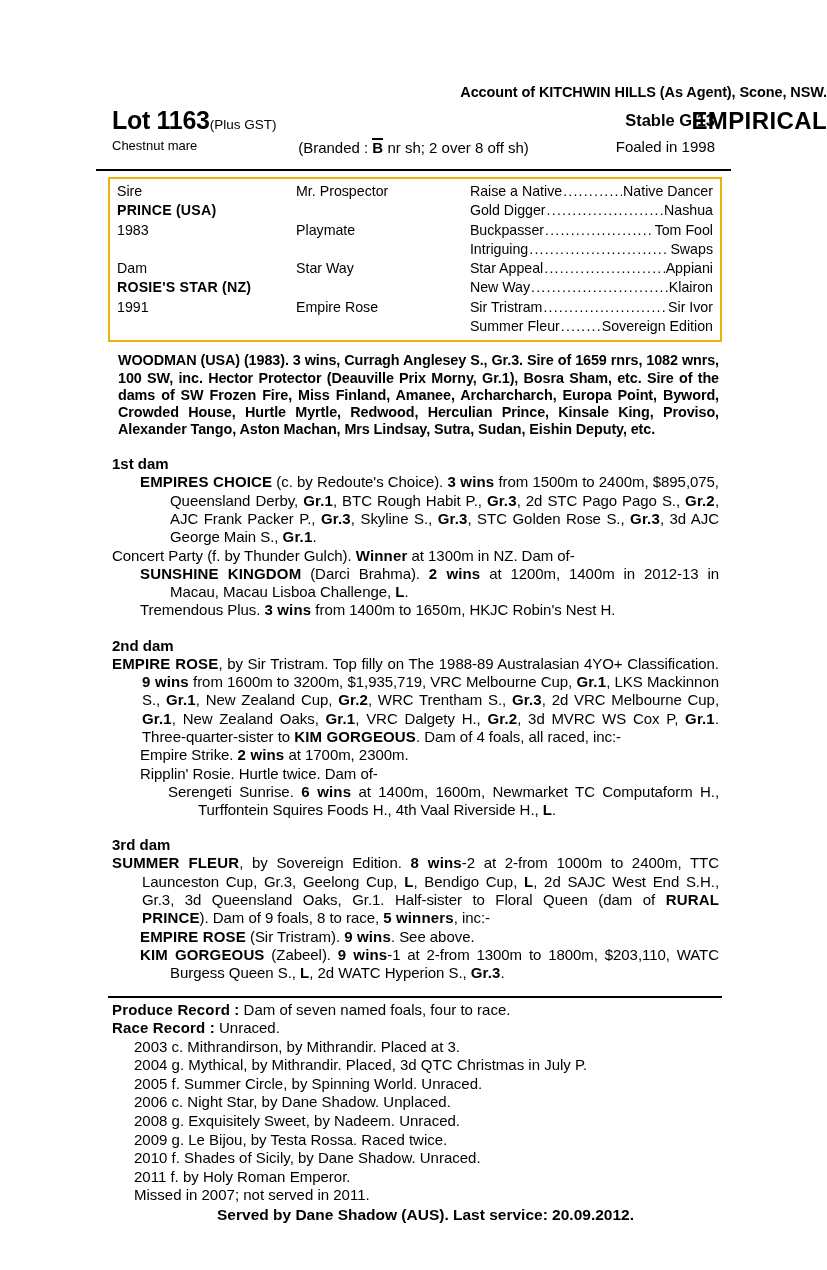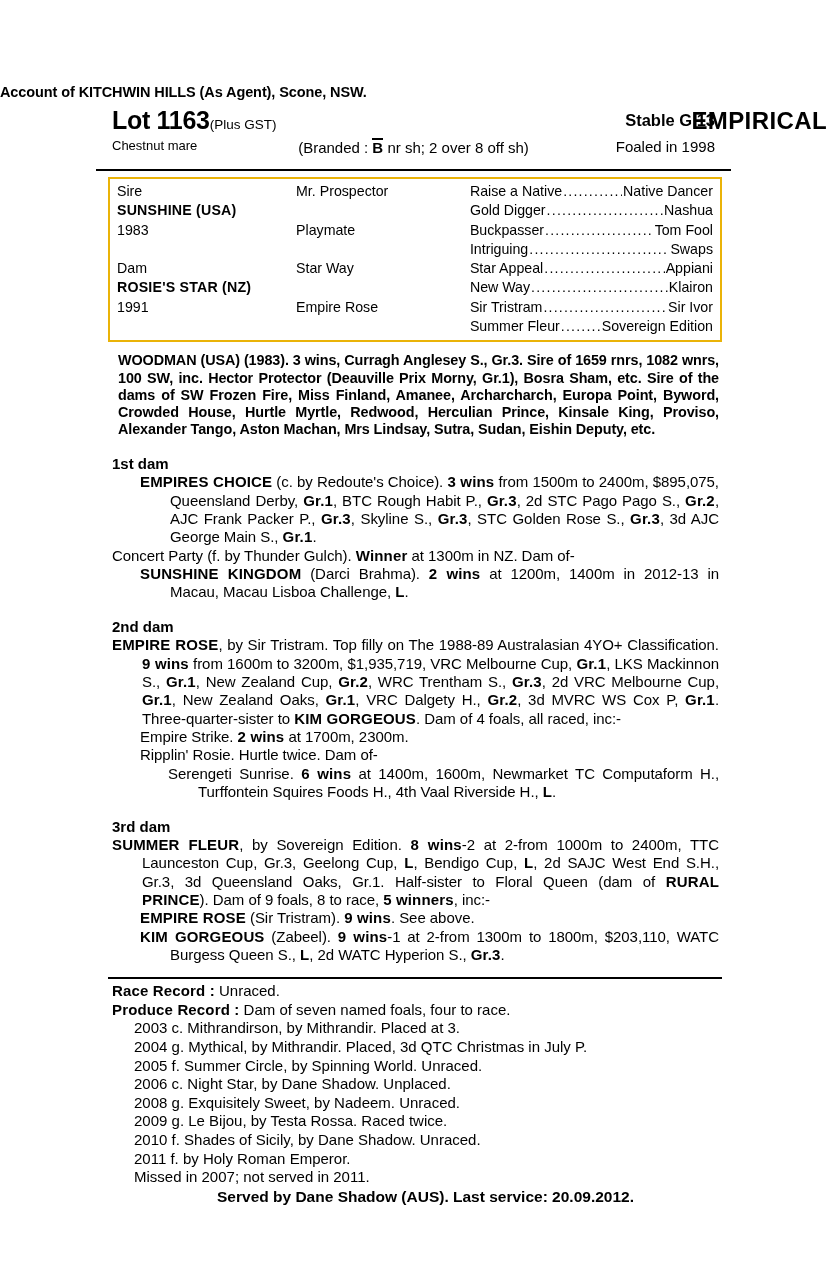--- a/index.html
+++ b/index.html
@@ -7,21 +7,21 @@
   body {
     width:827px; height:1270px;
     font-family:"Liberation Sans", sans-serif;
     color:#000000;
     -webkit-font-smoothing:antialiased;
   }
   .page { position:relative; width:827px; height:1270px; box-sizing:border-box; }
 
   
   .account {
-    text-align:left;
+    text-align:right;
     font-weight:bold;
     font-size:14.5px;
     letter-spacing:-0.1px;
     padding-top:84px;
   }
   .lotline {
     position:relative;
     height:30px;
     margin:6px 0 0 0;
     padding:0 112px 0 112px;
@@ -130,21 +130,21 @@
           <div class="ped-c2">Mr. Prospector</div>
           <div class="ped-c3">
             <div class="leader">
               <span class="l">Raise a Native</span>
               <span class="dots">................................................................................</span>
               <span class="r">Native Dancer</span>
             </div>
           </div>
         </div>
         <div class="ped-row">
-          <div class="ped-c1 b">SUNSHINE (USA)</div>
+          <div class="ped-c1 b">PRINCE (USA)</div>
           <div class="ped-c2"></div>
           <div class="ped-c3">
             <div class="leader">
               <span class="l">Gold Digger</span>
               <span class="dots">................................................................................</span>
               <span class="r">Nashua</span>
             </div>
           </div>
         </div>
         <div class="ped-row">
@@ -217,41 +217,42 @@
   </div>
 
   <div class="sire-blurb">WOODMAN (USA) (1983). 3 wins, Curragh Anglesey S., Gr.3. Sire of 1659 rnrs, 1082 wnrs, 100 SW, inc. Hector Protector (Deauville Prix Morny, Gr.1), Bosra Sham, etc. Sire of the dams of SW Frozen Fire, Miss Finland, Amanee, Archarcharch, Europa Point, Byword, Crowded House, Hurtle Myrtle, Redwood, Herculian Prince, Kinsale King, Proviso, Alexander Tango, Aston Machan, Mrs Lindsay, Sutra, Sudan, Eishin Deputy, etc.</div>
 
   <div id="dams">
       <div class="section">
         <div class="dam-head">1st dam</div>
         <p class="l1"><b>EMPIRES CHOICE</b> (c. by Redoute's Choice). <b>3 wins</b> from 1500m to 2400m, $895,075, Queensland Derby, <b>Gr.1</b>, BTC Rough Habit P., <b>Gr.3</b>, 2d STC Pago Pago S., <b>Gr.2</b>, AJC Frank Packer P., <b>Gr.3</b>, Skyline S., <b>Gr.3</b>, STC Golden Rose S., <b>Gr.3</b>, 3d AJC George Main S., <b>Gr.1</b>.</p>
         <p class="l0">Concert Party (f. by Thunder Gulch). <b>Winner</b> at 1300m in NZ. Dam of-</p>
         <p class="l1"><b>SUNSHINE KINGDOM</b> (Darci Brahma). <b>2 wins</b> at 1200m, 1400m in 2012-13 in Macau, Macau Lisboa Challenge, <b>L</b>.</p>
+        <p class="l1">Tremendous Plus. <b>3 wins</b> from 1400m to 1650m, HKJC Robin's Nest H.</p>
       </div>
       <div class="section">
         <div class="dam-head">2nd dam</div>
         <p class="l0"><b>EMPIRE ROSE</b>, by Sir Tristram. Top filly on The 1988-89 Australasian 4YO+ Classification. <b>9 wins</b> from 1600m to 3200m, $1,935,719, VRC Melbourne Cup, <b>Gr.1</b>, LKS Mackinnon S., <b>Gr.1</b>, New Zealand Cup, <b>Gr.2</b>, WRC Trentham S., <b>Gr.3</b>, 2d VRC Melbourne Cup, <b>Gr.1</b>, New Zealand Oaks, <b>Gr.1</b>, VRC Dalgety H., <b>Gr.2</b>, 3d MVRC WS Cox P, <b>Gr.1</b>. Three-quarter-sister to <b>KIM GORGEOUS</b>. Dam of 4 foals, all raced, inc:-</p>
         <p class="l1">Empire Strike. <b>2 wins</b> at 1700m, 2300m.</p>
         <p class="l1">Ripplin' Rosie. Hurtle twice. Dam of-</p>
         <p class="l2">Serengeti Sunrise. <b>6 wins</b> at 1400m, 1600m, Newmarket TC Computaform H., Turffontein Squires Foods H., 4th Vaal Riverside H., <b>L</b>.</p>
       </div>
       <div class="section">
         <div class="dam-head">3rd dam</div>
         <p class="l0"><b>SUMMER FLEUR</b>, by Sovereign Edition. <b>8 wins</b>-2 at 2-from 1000m to 2400m, TTC Launceston Cup, Gr.3, Geelong Cup, <b>L</b>, Bendigo Cup, <b>L</b>, 2d SAJC West End S.H., Gr.3, 3d Queensland Oaks, Gr.1. Half-sister to Floral Queen (dam of <b>RURAL PRINCE</b>). Dam of 9 foals, 8 to race, <b>5 winners</b>, inc:-</p>
         <p class="l1"><b>EMPIRE ROSE</b> (Sir Tristram). <b>9 wins</b>. See above.</p>
         <p class="l1"><b>KIM GORGEOUS</b> (Zabeel). <b>9 wins</b>-1 at 2-from 1300m to 1800m, $203,110, WATC Burgess Queen S., <b>L</b>, 2d WATC Hyperion S., <b>Gr.3</b>.</p>
       </div>
     </div>
 
   <div class="rule-bottom"></div>
 
   <div class="records">
+    <p class="rrow"><b>Produce Record :</b> <span>Dam of seven named foals, four to race.</span></p>
     <p class="rrow"><b>Race Record :</b> <span>Unraced.</span></p>
-    <p class="rrow"><b>Produce Record :</b> <span>Dam of seven named foals, four to race.</span></p>
     <div id="foals">
         <p class="rrow indent">2003 c. Mithrandirson, by Mithrandir. Placed at 3.</p>
         <p class="rrow indent">2004 g. Mythical, by Mithrandir. Placed, 3d QTC Christmas in July P.</p>
         <p class="rrow indent">2005 f. Summer Circle, by Spinning World. Unraced.</p>
         <p class="rrow indent">2006 c. Night Star, by Dane Shadow. Unplaced.</p>
         <p class="rrow indent">2008 g. Exquisitely Sweet, by Nadeem. Unraced.</p>
         <p class="rrow indent">2009 g. Le Bijou, by Testa Rossa. Raced twice.</p>
         <p class="rrow indent">2010 f. Shades of Sicily, by Dane Shadow. Unraced.</p>
         <p class="rrow indent">2011 f. by Holy Roman Emperor.</p>
         <p class="rrow indent">Missed in 2007; not served in 2011.</p>

